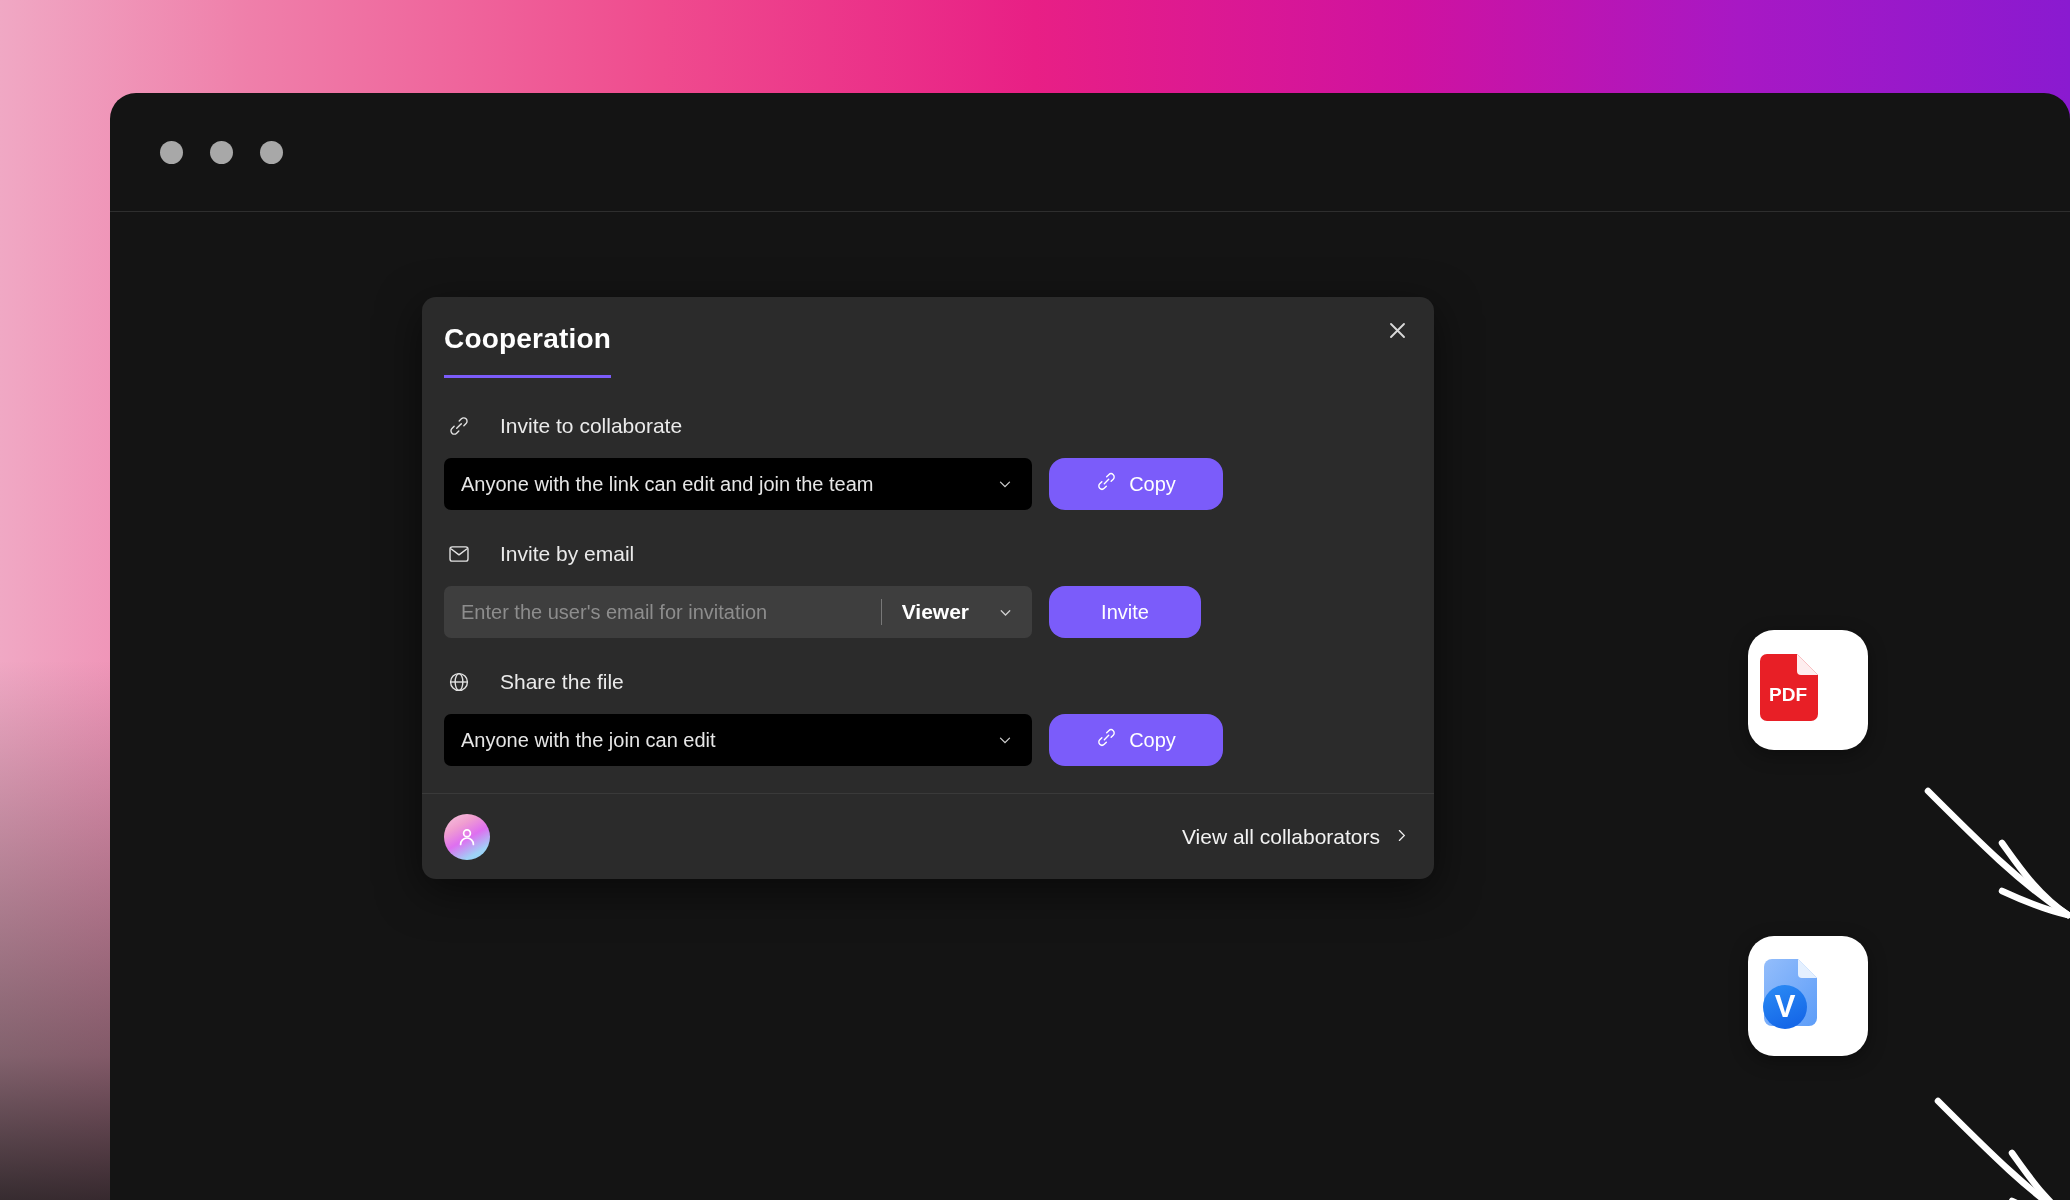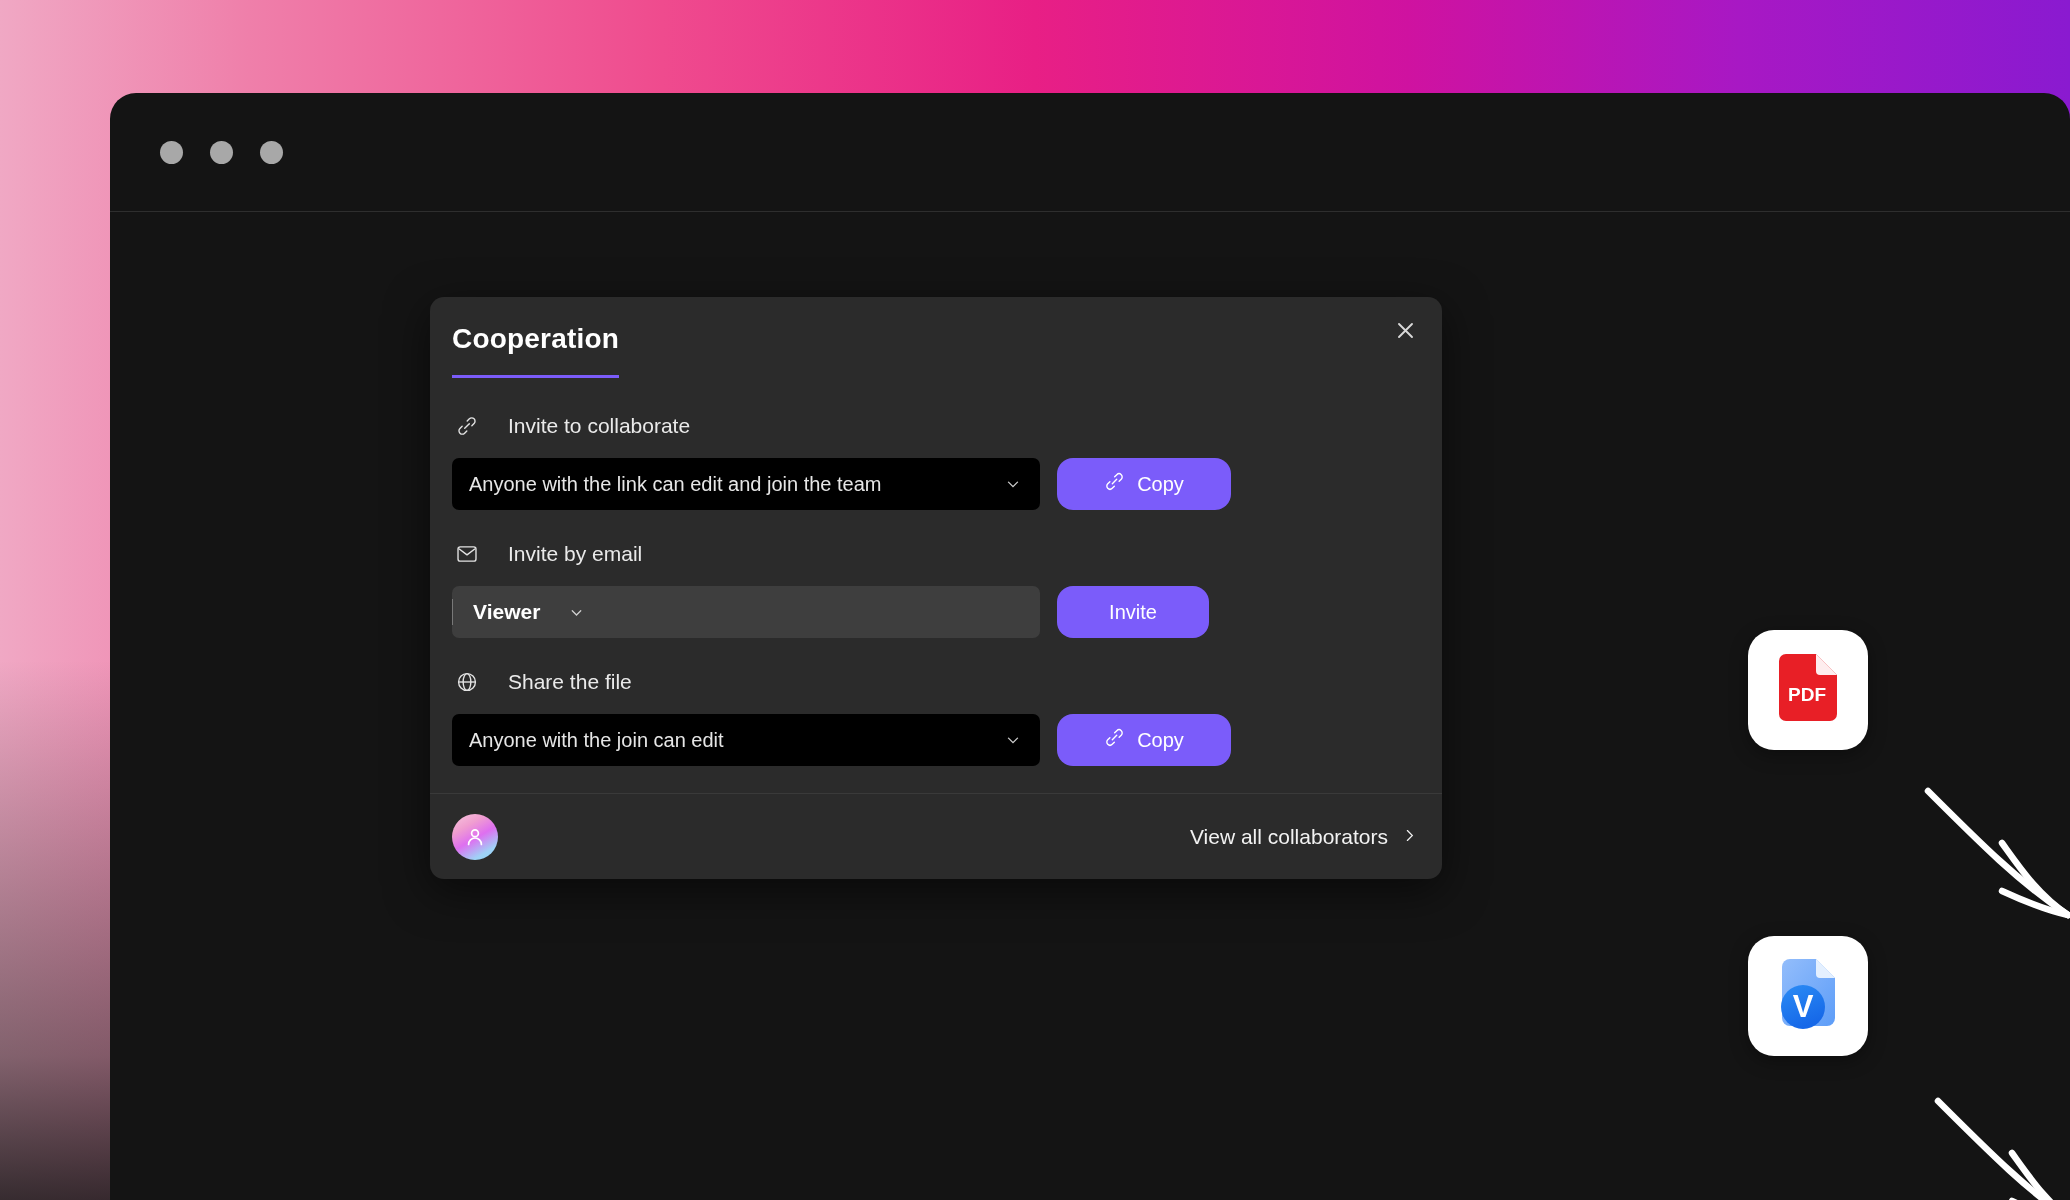--- a/index.html
+++ b/index.html
@@ -31,21 +31,21 @@
     position: relative;
     height: 119px;
     border-bottom: 1px solid #2e2e2e;
   }
   .dots { position: absolute; left: 50px; top: 48px; display: flex; gap: 27px; }
   .dot { width: 23px; height: 23px; border-radius: 50%; background: #a8a8a8; }
 
   
   .dialog {
     position: absolute;
-    left: 320px; top: 204px;
+    left: 312px; top: 204px;
     width: 1012px; height: 582px;
     background: #2b2b2b;
     border-radius: 14px;
     box-shadow: 0 12px 44px rgba(0,0,0,0.55);
   }
   .dialog-header { position: relative; padding: 26px 30px 0 22px; }
   .dialog-title {
     display: inline-block;
     font-size: 28px; font-weight: bold; color: #ffffff;
     letter-spacing: .2px;
@@ -153,21 +153,21 @@
     color: #f2f2f2; font-size: 21px;
     cursor: pointer;
   }
 
   
   .file-icon {
     position: absolute;
     width: 120px; height: 120px;
     background: #ffffff;
     border-radius: 26px;
-    display: flex; align-items: center; justify-content: center;
+    display: flex; align-items: center; justify-content: flex-start;
     box-shadow: 0 5px 18px rgba(0,0,0,0.35);
   }
   #pdf-icon { left: 1638px; top: 537px; }
   #v-icon   { left: 1638px; top: 843px; }
 
   .arrow { position: absolute; pointer-events: none; }
   #arrow-1 { left: 1800px; top: 680px; }
   #arrow-2 { left: 1810px; top: 990px; }
 </style>
 </head>
@@ -234,20 +234,21 @@
           <span class="ico">
             <svg width="22" height="20" viewBox="0 0 24 20" fill="none" stroke="currentColor" stroke-width="1.5" stroke-linejoin="round">
               <rect x="2.2" y="2.2" width="19.6" height="15.6" rx="2.4"></rect>
               <path d="M3.2 4.2 L12 11 L20.8 4.2"></path>
             </svg>
           </span>
           <span>Invite by email</span>
         </div>
         <div class="row">
           <div class="email-group">
+            <input class="email-input" type="text" placeholder="Enter the user's email for invitation" style="">
             <span class="vdivider"></span>
             <div class="role-select">
               <span>Viewer</span>
               <span class="chev">
                 <svg width="17" height="17" viewBox="0 0 24 24" fill="none" stroke="currentColor" stroke-width="1.8" stroke-linecap="round">
                     <path d="M6 9.5 L12 15.5 L18 9.5"></path>
                   </svg>
               </span>
             </div>
           </div>

